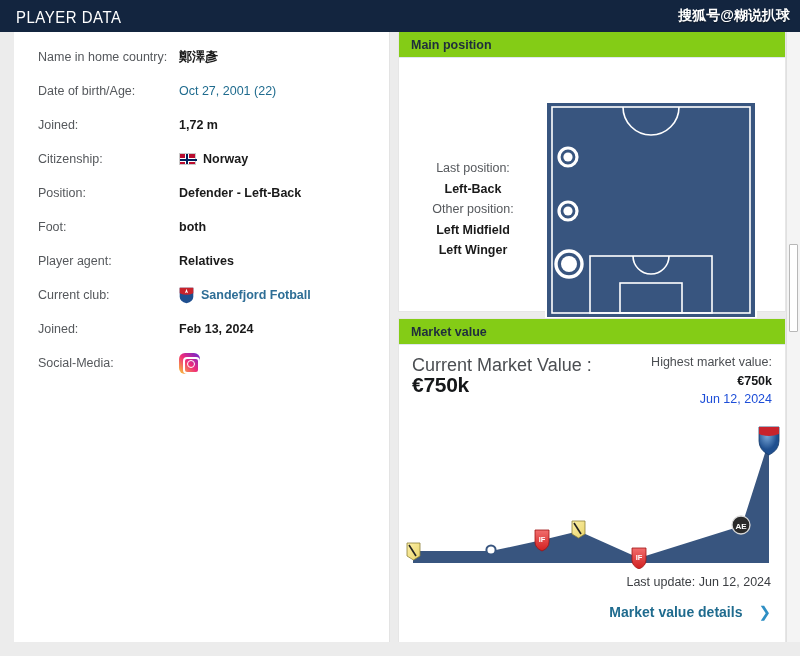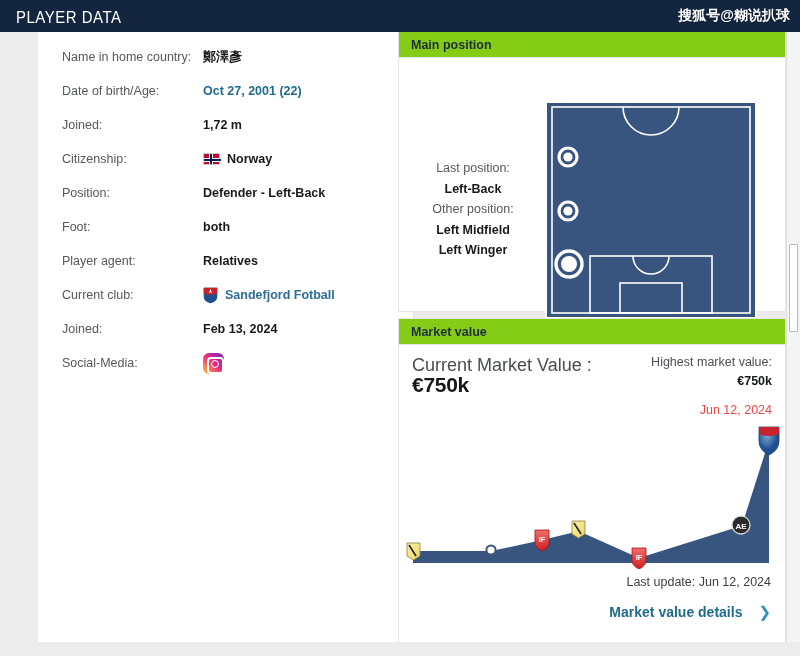--- a/index.html
+++ b/index.html
@@ -39,21 +39,20 @@
     white-space: nowrap;
     text-shadow: 0 1px 1px rgba(0,0,0,0.4);
   }
 
   
   .left-panel {
     position: absolute; left: 14px; top: 32px;
     width: 376px; height: 610px;
     background: #ffffff;
     border-right: 1px solid #e3e3e3;
-    margin-left: 24px;
   }
   .data-table { position: absolute; left: 0; top: 8px; width: 376px; }
   .data-row {
     position: relative;
     height: 34px;
     display: flex;
     align-items: center;
   }
   .data-label {
     position: absolute; left: 24px;
@@ -65,21 +64,21 @@
     position: absolute; left: 165px;
     font-size: 12.5px;
     color: #1a1a1a;
     font-weight: 700;
     white-space: nowrap;
     display: flex;
     align-items: center;
     gap: 7px;
   }
   .data-value.cjk { font-weight: 700; font-size: 13px; }
-  .data-value.link { color: #1f6b8e; font-weight: 700; }
+  .data-value.link { color: #1f6b8e; font-weight: 400; }
   .data-value.linkclub { color: #2e6e96; font-weight: 700; }
 
   
   .flag-no {
     width: 17px; height: 12px; position: relative;
     background: #ba0c2f; flex: 0 0 auto;
     border: 0.5px solid #c9c9c9;
   }
   .flag-no::before {
     content:""; position:absolute; left:4.5px; top:0; width:4px; height:100%;
@@ -173,22 +172,22 @@
   }
   .mv-high-lbl {
     position: absolute; right: 13px; top: 10px;
     font-size: 12.5px; color: #4b4e52; text-align: right;
   }
   .mv-high-val {
     position: absolute; right: 13px; top: 29px;
     font-size: 12.5px; font-weight: 700; color: #16181a; text-align: right;
   }
   .mv-high-date {
-    position: absolute; right: 13px; top: 58px;
-    font-size: 12.5px; color: #ef4444; text-align: right;
+    position: absolute; right: 13px; top: 47px;
+    font-size: 12.5px; color: #1d4ed8; text-align: right;
   }
 
   .mv-chart {
     position: absolute; left: 0; top: 72px;
     width: 386px; height: 152px;
   }
 
   .mv-last {
     position: absolute; right: 14px; top: 230px;
     font-size: 12.5px; color: #3b3e42;

